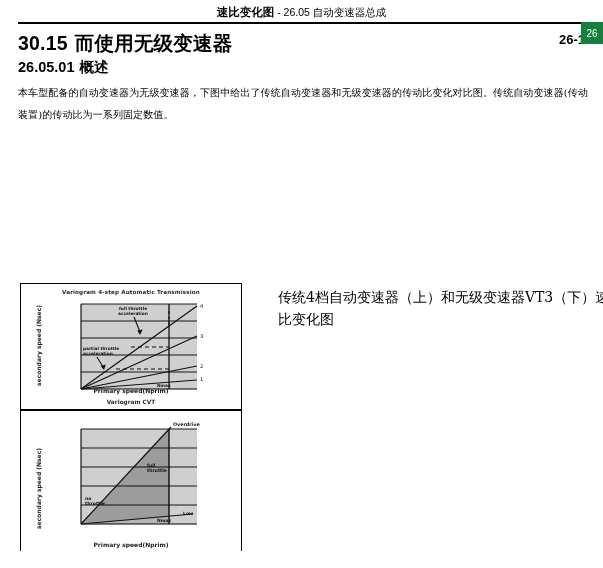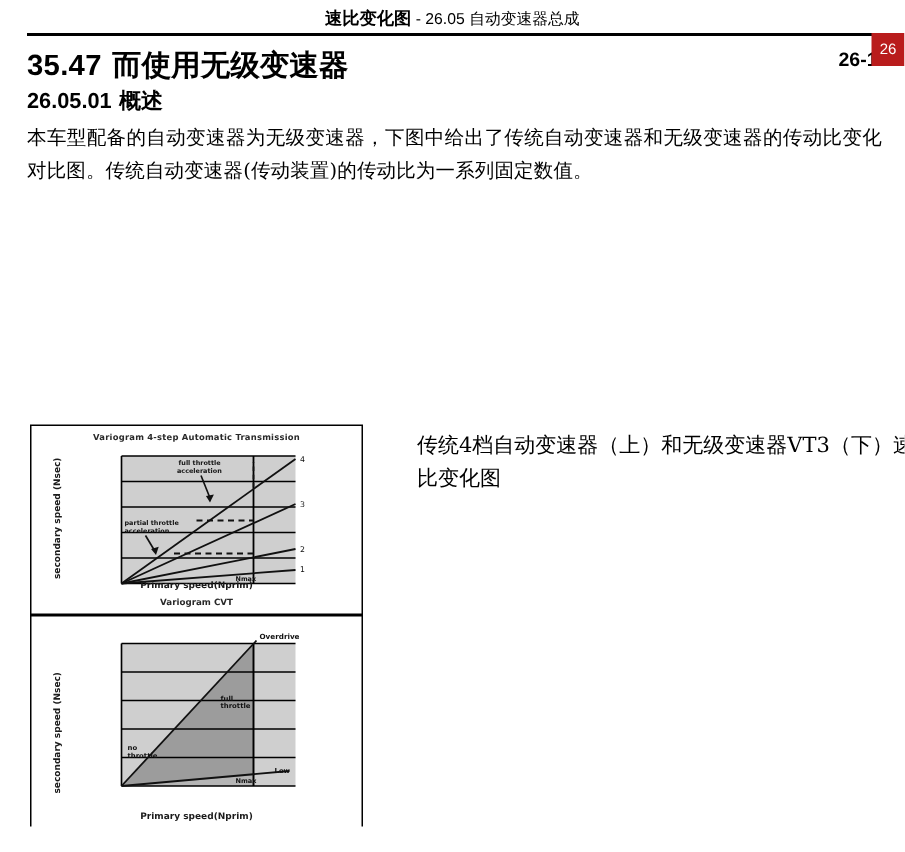--- a/index.html
+++ b/index.html
@@ -65,21 +65,21 @@
     background: #000;
   }
 
   
   .page-tab {
     position: absolute;
     top: 22px;
     right: 0px;
     width: 22px;
     height: 22px;
-    background: #b91c1c;
+    background: #15803d;
     color: #ffffff;
     font-family: "Liberation Sans", "DejaVu Sans", sans-serif;
     font-size: 10px;
     display: flex;
     align-items: center;
     justify-content: center;
     margin-left: 24px;
   }
 
   
@@ -112,21 +112,21 @@
 
   
   .body-block {
     position: absolute;
     left: 18px;
     width: 570px;
     top: 82px;
   }
   .para {
     font-family: "DejaVu Serif", "Liberation Serif", serif;
-    font-size: 13px;
+    font-size: 10px;
     line-height: 21.5px;
     text-align: justify;
     margin: 0 0 7px 0;
     letter-spacing: 0.1px;
   }
 
   
   .figure-wrap {
     position: absolute;
     left: 20px;
@@ -206,21 +206,21 @@
   <div class="header-center">
     <span class="bold-cn">速比变化图</span><span class="sep"> - </span><span class="tail">26.05 自动变速器总成</span>
   </div>
   <div class="header-right">26-1</div>
 </div>
 <div class="header-rule"></div>
 
 <div class="page-tab">26</div>
 
 <div class="section-title">
-  <span class="num">35.47</span>
+  <span class="num">30.15</span>
   <span>而使用无级变速器</span>
 </div>
 <div class="sub-title">
   <span class="num">26.05.01</span>
   <span>概述</span>
 </div>
 
 <div class="body-block">
   <p class="para">本车型配备的自动变速器为无级变速器，下图中给出了传统自动变速器和无级变速器的传动比变化对比图。传统自动变速器(传动装置)的传动比为一系列固定数值。</p>
 </div>

